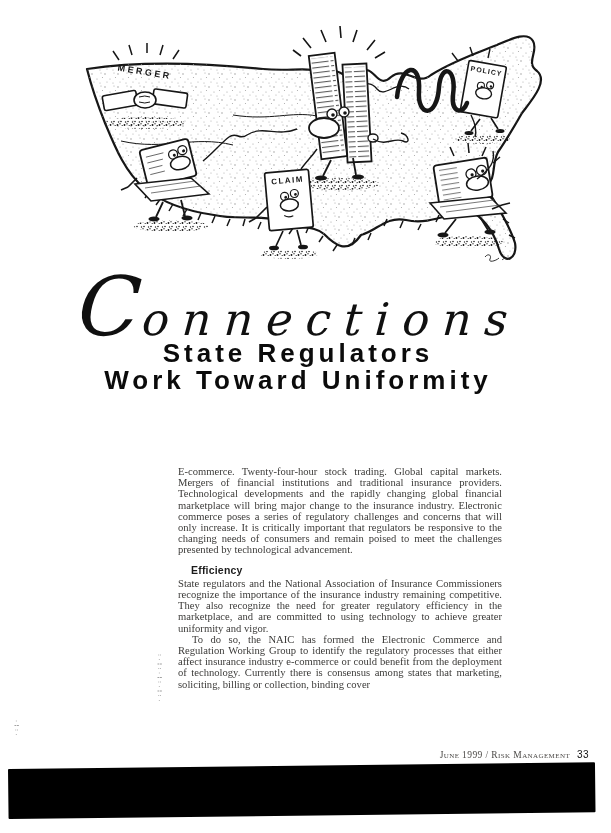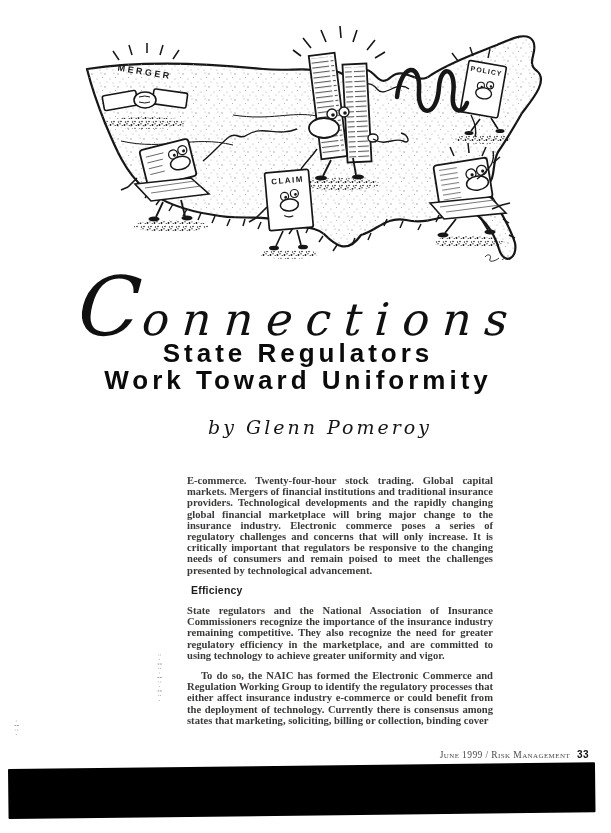--- a/index.html
+++ b/index.html
@@ -28,21 +28,21 @@
     position:absolute;left:120px;top:416px;width:400px;text-align:center;
     font-family:"DejaVu Serif",serif;font-style:italic;
     font-size:19px;letter-spacing:3px;color:#161616;
   }
   
   .article{
     position:absolute;left:178px;top:466px;width:324px;
     font-family:"Liberation Serif",serif;font-size:10.6px;line-height:11.2px;
     color:#3b3a38;text-align:justify;
   }
-  .article p{margin:9px;font-weight:bold;}
+  .article p{margin:0;}
   .section-heading{
     font-family:"Liberation Sans",sans-serif;font-weight:bold;
     font-size:10.5px;color:#1c1c1c;margin:9px 0 2px 13px;letter-spacing:.2px;
   }
   .indent{text-indent:14px;}
   
   .margin-credit{
     position:absolute;left:156px;top:652px;
     writing-mode:vertical-rl;transform:rotate(180deg);
     font-family:"DejaVu Sans Mono",monospace;font-size:5px;letter-spacing:1.5px;
@@ -54,21 +54,21 @@
     font-family:"DejaVu Sans Mono",monospace;font-size:5px;letter-spacing:1.5px;
     color:#4a4a4a;
   }
   .footer{
     position:absolute;left:300px;top:749px;width:289px;text-align:right;
     font-family:"Liberation Serif",serif;font-variant:small-caps;
     font-size:9.5px;letter-spacing:.4px;color:#4c4a47;
   }
   .footer .pageno{
     font-family:"Liberation Sans",sans-serif;font-variant:normal;
-    font-weight:bold;font-size:10px;color:#121212;margin-left:7px;
+    font-weight:normal;font-size:10px;color:#121212;margin-left:7px;
   }
   .bottom-bar{
     position:absolute;left:8px;top:769px;width:587px;height:50px;
     background:#000;transform:rotate(-0.65deg);transform-origin:left top;
     border-radius:1px;
   }
 </style>
 </head>
 <body>
 
@@ -241,21 +241,20 @@
       <path d="M272,110 C 252,118 238,106 222,116 C 214,122 212,112 204,118 C 196,124 188,134 178,142" stroke-width="1.4"></path>
       <path d="M276,150 C 282,142 288,136 292,130" stroke-width="1.4"></path>
       <path d="M452,160 C 466,150 470,142 468,132" stroke-width="1.4"></path>
       <path d="M446,96 C 450,104 452,112 450,118" stroke-width="1.4"></path>
     </g>
   </svg>
 
   <div class="script-title">Connections</div>
   <div class="headline l1">State Regulators</div>
   <div class="headline l2">Work Toward Uniformity</div>
-  <div class="byline">by Glenn Pomeroy</div>
 
   <div class="article">
     <p>E-commerce. Twenty-four-hour stock trading. Global capital markets. Mergers of financial institutions and traditional insurance providers. Technological developments and the rapidly changing global financial marketplace will bring major change to the insurance industry. Electronic commerce poses a series of regulatory challenges and concerns that will only increase. It is critically important that regulators be responsive to the changing needs of consumers and remain poised to meet the challenges presented by technological advancement.</p>
     <div class="section-heading">Efficiency</div>
     <p>State regulators and the National Association of Insurance Commissioners recognize the importance of the insurance industry remaining competitive. They also recognize the need for greater regulatory efficiency in the marketplace, and are committed to using technology to achieve greater uniformity and vigor.</p>
     <p class="indent">To do so, the NAIC has formed the Electronic Commerce and Regulation Working Group to identify the regulatory processes that either affect insurance industry e-commerce or could benefit from the deployment of technology. Currently there is consensus among states that marketing, soliciting, billing or collection, binding cover</p>
   </div>
 
   <div class="margin-credit">·:¦·:¦·:¦·:</div>
   <div class="corner-marks">·:¦·</div>

